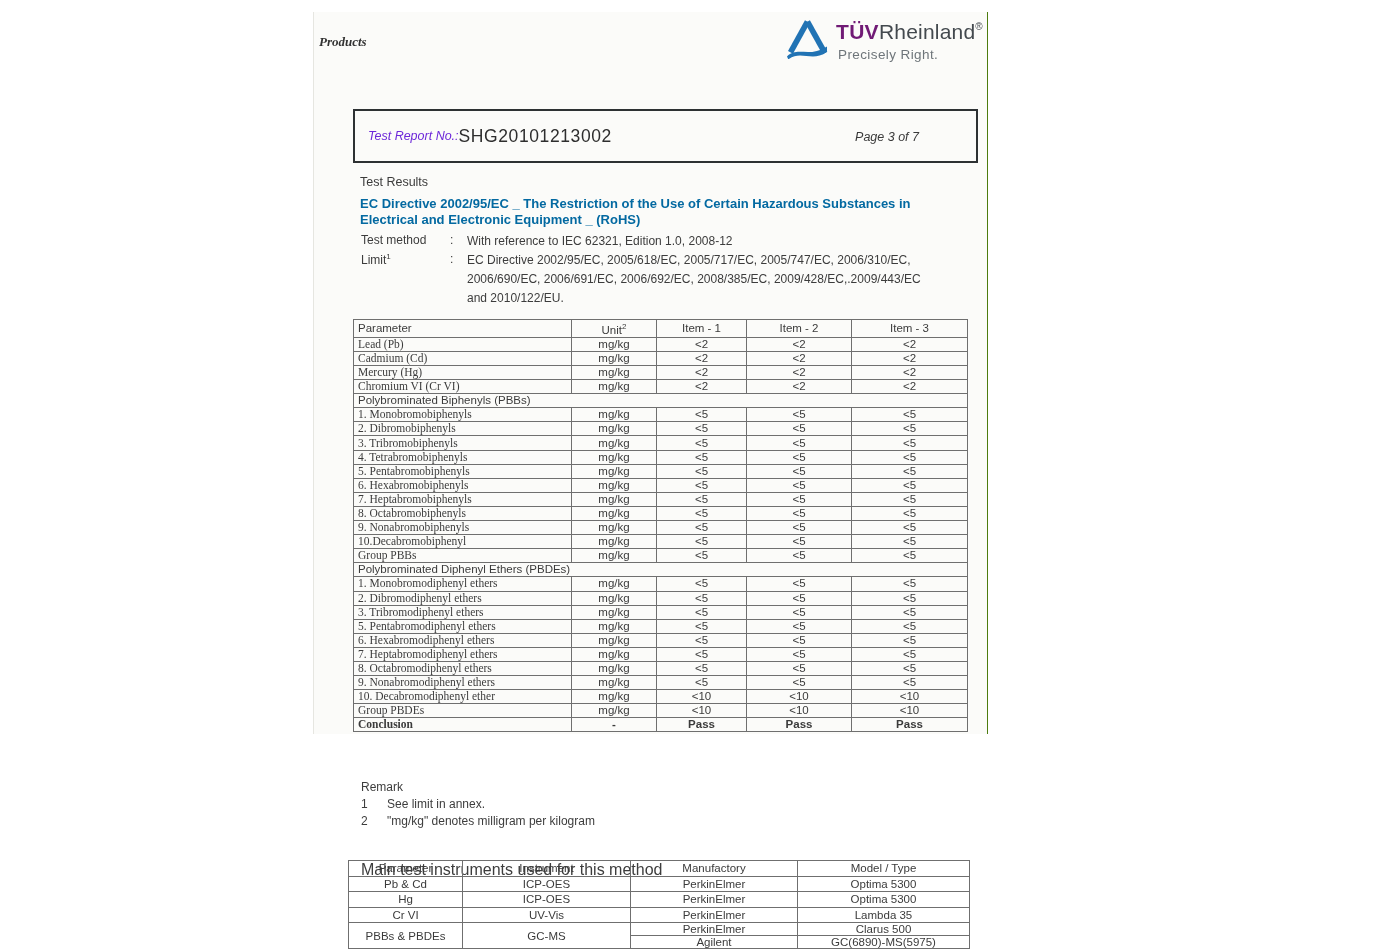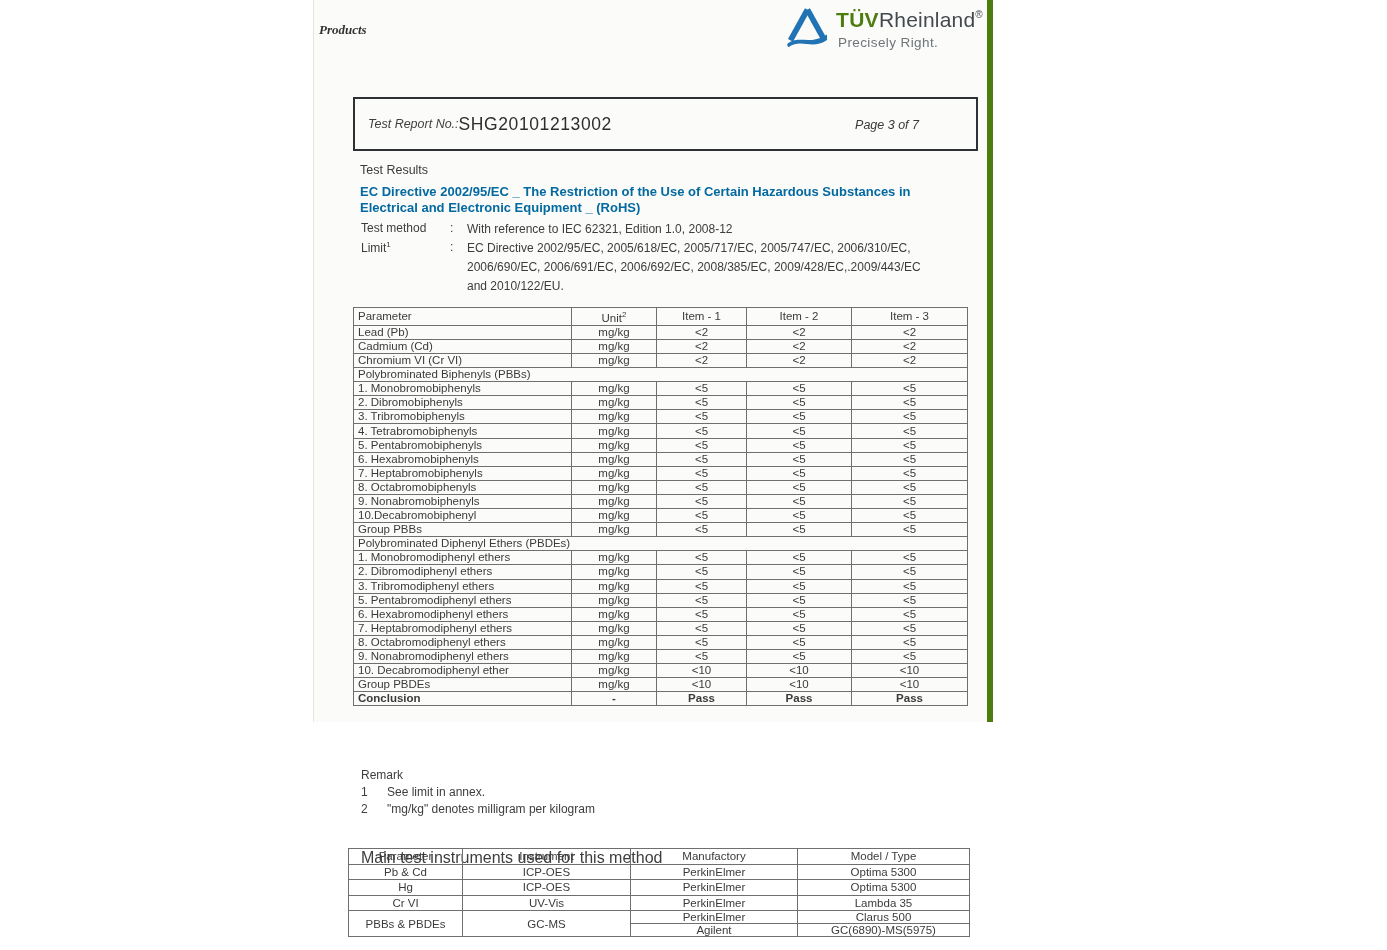--- a/index.html
+++ b/index.html
@@ -1,57 +1,57 @@
 <!DOCTYPE html>
 <html><head>
 <meta charset="utf-8">
 <style>
   html,body{margin:0;padding:0;background:#ffffff;}
   #canvas{position:relative;width:1387px;height:950px;background:#ffffff;overflow:hidden;
           font-family:"Liberation Sans", sans-serif;color:#3d3d3d;}
   
-  .scan{position:absolute;left:313px;top:0;width:673px;height:722px;background:#fbfbf9;
-        border-left:1px solid #e6e6e1;border-right:6px solid #4d7c0f;}
+  .scan{position:absolute;left:313px;top:12px;width:673px;height:722px;background:#fbfbf9;
+        border-left:1px solid #e6e6e1;border-right:1px solid #4d7c0f;}
   .abs{position:absolute;}
 
   .products{left:5px;top:22px;font-family:"Liberation Serif",serif;font-style:italic;
             font-weight:bold;font-size:13px;color:#333;}
 
   
   .logo{left:468px;top:4px;width:205px;height:52px;}
   .logo-tri{position:absolute;left:3px;top:3px;width:44px;height:40px;}
   .logo-text{position:absolute;left:54px;top:4px;white-space:nowrap;}
-  .brand-tuv{font-size:21px;font-weight:bold;color:#4d7c0f;letter-spacing:.3px;}
+  .brand-tuv{font-size:21px;font-weight:bold;color:#701a75;letter-spacing:.3px;}
   .brand-rh{font-size:21px;font-weight:500;color:#43494e;letter-spacing:.2px;}
   .brand-reg{font-size:10px;color:#4a5055;vertical-align:9px;}
   .tagline{position:absolute;left:56px;top:31px;font-size:13.5px;color:#6e757a;letter-spacing:.4px;}
 
   
   .report-box{left:39px;top:97px;width:621px;height:50px;border:2px solid #2d3133;
               display:flex;align-items:center;}
-  .rb-label{font-style:italic;font-size:12.5px;color:#404040;margin-left:13px;}
+  .rb-label{font-style:italic;font-size:12.5px;color:#6d28d9;margin-left:13px;}
   .rb-number{font-size:17.5px;color:#2e2e2e;letter-spacing:.6px;}
   .rb-page{position:absolute;right:57px;top:19px;font-style:italic;font-size:12.5px;color:#3a3a3a;}
 
   .test-results{left:46px;top:163px;font-size:12.5px;color:#3b3b3b;}
   .directive{left:46px;top:184px;width:565px;font-size:13px;font-weight:bold;color:#0369a1;line-height:16px;}
 
   .kv-label{font-size:12px;color:#3c3c3c;}
   .kv-colon{font-size:12px;color:#3c3c3c;}
   .kv-value{font-size:12px;color:#3c3c3c;line-height:19px;}
   sup{font-size:8px;}
 
   
   .results-table{left:39px;top:307px;}
   table{border-collapse:collapse;table-layout:fixed;}
   .results-table table{width:614px;}
   .results-table td,.results-table th{border:1px solid #6f6f6f;font-size:11.5px;font-weight:normal;
       color:#3b3b3b;height:13.1px;line-height:13px;padding:0 4px;overflow:hidden;white-space:nowrap;}
   .results-table table{border:1px solid #4f4f4f;}
-  td.l{text-align:left;}
+  td.l{text-align:left;font-family:Liberation Serif, serif;}
   td.c,th.c{text-align:center;}
   th.l{text-align:left;}
   tr.conclusion td{font-weight:bold;}
   td.section{text-align:left;}
 
   .remark-title{left:47px;top:768px;font-size:12px;}
   .remark-item{left:47px;font-size:12px;display:flex;}
   .remark-num{width:26px;}
   .instr-caption{left:47px;top:825px;font-size:16px;margin-top:24px;}
 
@@ -132,20 +132,27 @@
               <td class="c">&lt;2</td>
             </tr>
             <tr>
               <td class="l">Cadmium (Cd)</td>
               <td class="c">mg/kg</td>
               <td class="c">&lt;2</td>
               <td class="c">&lt;2</td>
               <td class="c">&lt;2</td>
             </tr>
             <tr>
+              <td class="l">Mercury (Hg)</td>
+              <td class="c">mg/kg</td>
+              <td class="c">&lt;2</td>
+              <td class="c">&lt;2</td>
+              <td class="c">&lt;2</td>
+            </tr>
+            <tr>
               <td class="l">Chromium VI (Cr VI)</td>
               <td class="c">mg/kg</td>
               <td class="c">&lt;2</td>
               <td class="c">&lt;2</td>
               <td class="c">&lt;2</td>
             </tr>
             <tr>
               <td colspan="5" class="section">Polybrominated Biphenyls (PBBs)</td>
             </tr>
             <tr>

